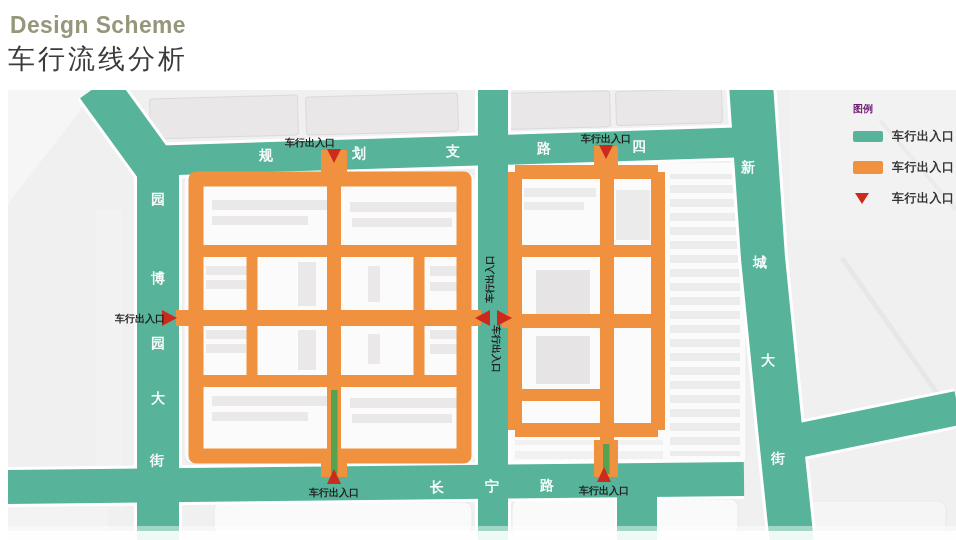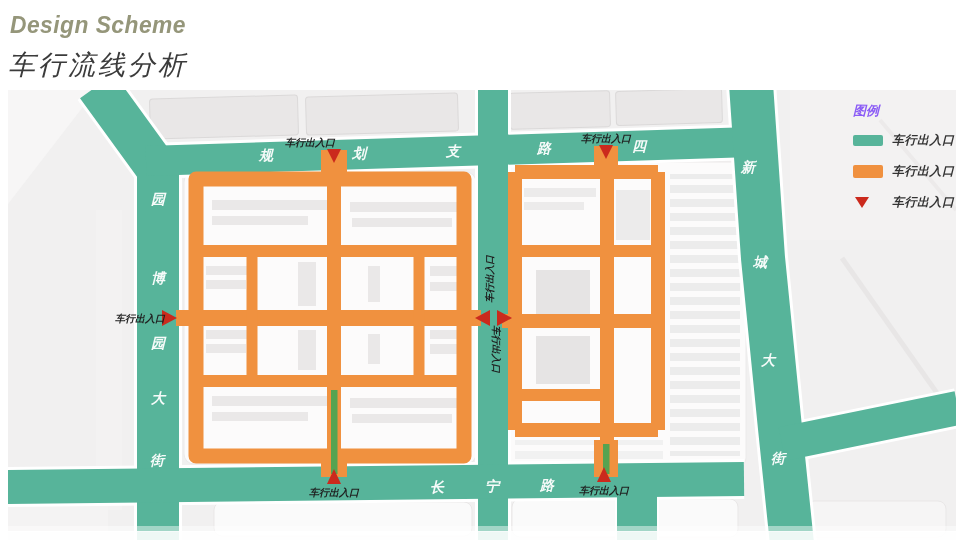--- a/index.html
+++ b/index.html
@@ -1,33 +1,33 @@
 <!DOCTYPE html>
 <html><head>
 <meta charset="utf-8">
 <style>
   html,body{margin:0;padding:0;background:#ffffff;}
   body{width:956px;height:540px;overflow:hidden;font-family:"Liberation Sans",sans-serif;}
-  .slide{position:relative;width:956px;height:540px;background:#ffffff;font-style:italic;}
+  .slide{position:relative;width:956px;height:540px;background:#ffffff;}
 
   .eyebrow{
     position:absolute;left:10px;top:11px;
     font-size:24px;font-weight:700;color:#95967a;
     transform:scaleX(.95);transform-origin:left center;letter-spacing:.5px;
   }
   .page-title{
     position:absolute;left:8px;top:41px;
-    font-size:27px;font-weight:500;color:#3b3b3b;letter-spacing:3px;margin-top:6px;
+    font-size:27px;font-weight:500;color:#3b3b3b;letter-spacing:3px;
   }
 
   .map-wrap{position:absolute;left:8px;top:90px;width:948px;height:450px;overflow:hidden;}
   .map-wrap svg.plan{position:absolute;left:0;top:0;}
 
   .legend{position:absolute;left:845px;top:12px;width:100px;}
-  .legend-title{font-size:13px;font-weight:700;color:#8b5cf6;margin-bottom:12px;}
+  .legend-title{font-size:10px;font-weight:700;color:#701a75;margin-bottom:12px;}
   .legend-row{display:flex;align-items:center;gap:9px;margin-bottom:14px;}
   .legend-row .sw{flex:0 0 auto;display:block;}
   .legend-row .lab{font-size:12px;font-weight:700;color:#333;white-space:nowrap;letter-spacing:.5px;}
 
   .plan text{font-family:"Liberation Sans",sans-serif;}
   .road-char{font-size:14px;font-weight:600;opacity:.95;}
   .entr-label{font-size:10px;font-weight:700;fill:#1f1f1f;}
   .entr-label-v{font-size:9.5px;font-weight:700;fill:#1f1f1f;}
 </style>
 </head>

